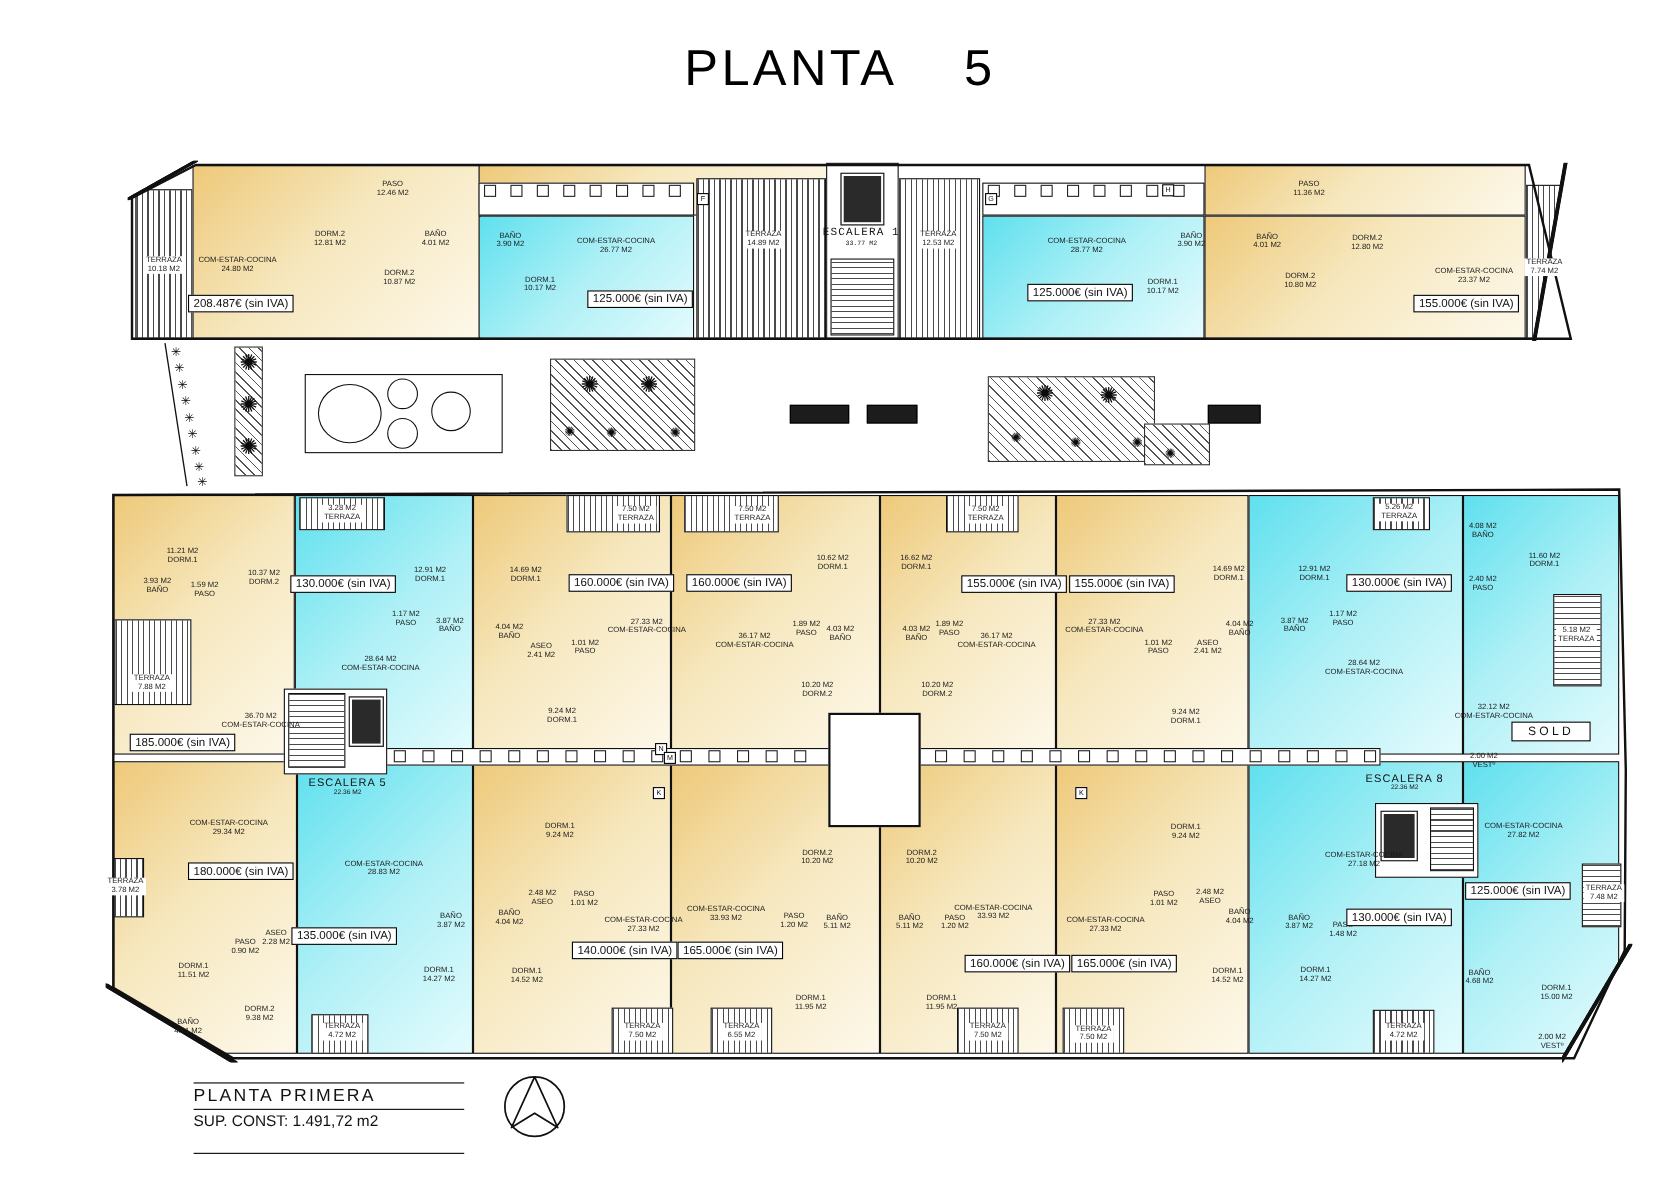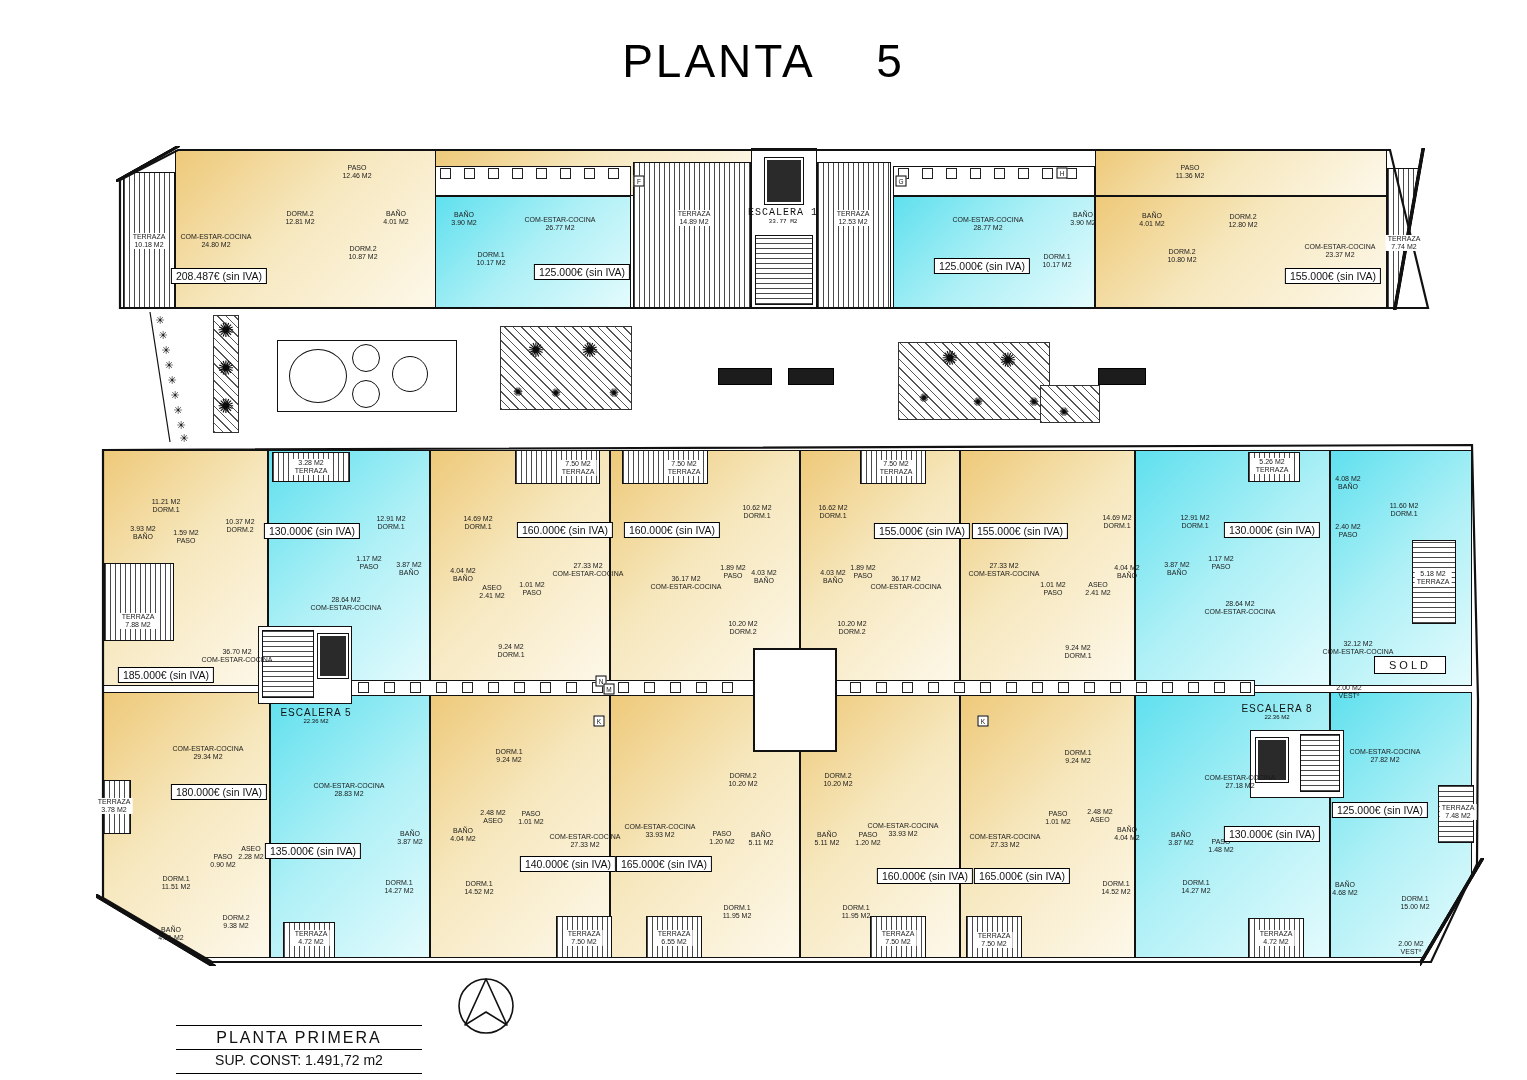--- a/index.html
+++ b/index.html
@@ -29,23 +29,23 @@
   .soldtag{position:absolute;z-index:7;transform:translate(-50%,-50%);font-size:11px;letter-spacing:3px;
       background:#fff;border:1.4px solid #000;padding:2px 14px;}
   .stair-label{position:absolute;z-index:6;transform:translate(-50%,-50%);text-align:center;white-space:nowrap;}
   .stair-label .a{display:block;font-size:10px;letter-spacing:1px;}
   .stair-label .b{display:block;font-size:6px;}
   .letterbox{position:absolute;z-index:6;transform:translate(-50%,-50%);width:9px;height:9px;
       background:#fff;border:1px solid #000;font-size:6.5px;display:flex;align-items:center;justify-content:center;}
   .plant{position:absolute;z-index:5;transform:translate(-50%,-50%);color:#0b0b0b;}
   #page-title{position:absolute;left:0;right:0;top:34px;text-align:center;font-size:46px;
       letter-spacing:3px;white-space:pre;color:#000;z-index:8;}
-  .legend{position:absolute;left:176px;top:984px;width:246px;text-align:center;z-index:8;background:#fff;margin-top:41px;}
+  .legend{position:absolute;left:176px;top:984px;width:246px;text-align:left;z-index:8;background:#fff;}
   .legend-name{border-top:1.6px solid #000;border-bottom:1.6px solid #000;font-size:16px;letter-spacing:2px;padding:3px 0 2px;}
-  .legend-area{border-bottom:1.6px solid #000;font-size:14px;padding:2px 0 5px;}
+  .legend-area{border-bottom:1.6px solid #000;font-size:14px;padding:2px 0 21px;}
   #compass{position:absolute;left:455px;top:975px;z-index:8;}
 </style>
 </head>
 <body>
 
 <div id="page-title">PLANTA    5</div>
 
 <div id="plan">
   <svg id="outline-svg" width="1527" height="1080">
     <polygon points="120,180 178,150 1390,150 1428,308 120,308" fill="none" stroke="#111" stroke-width="2.2"></polygon>

